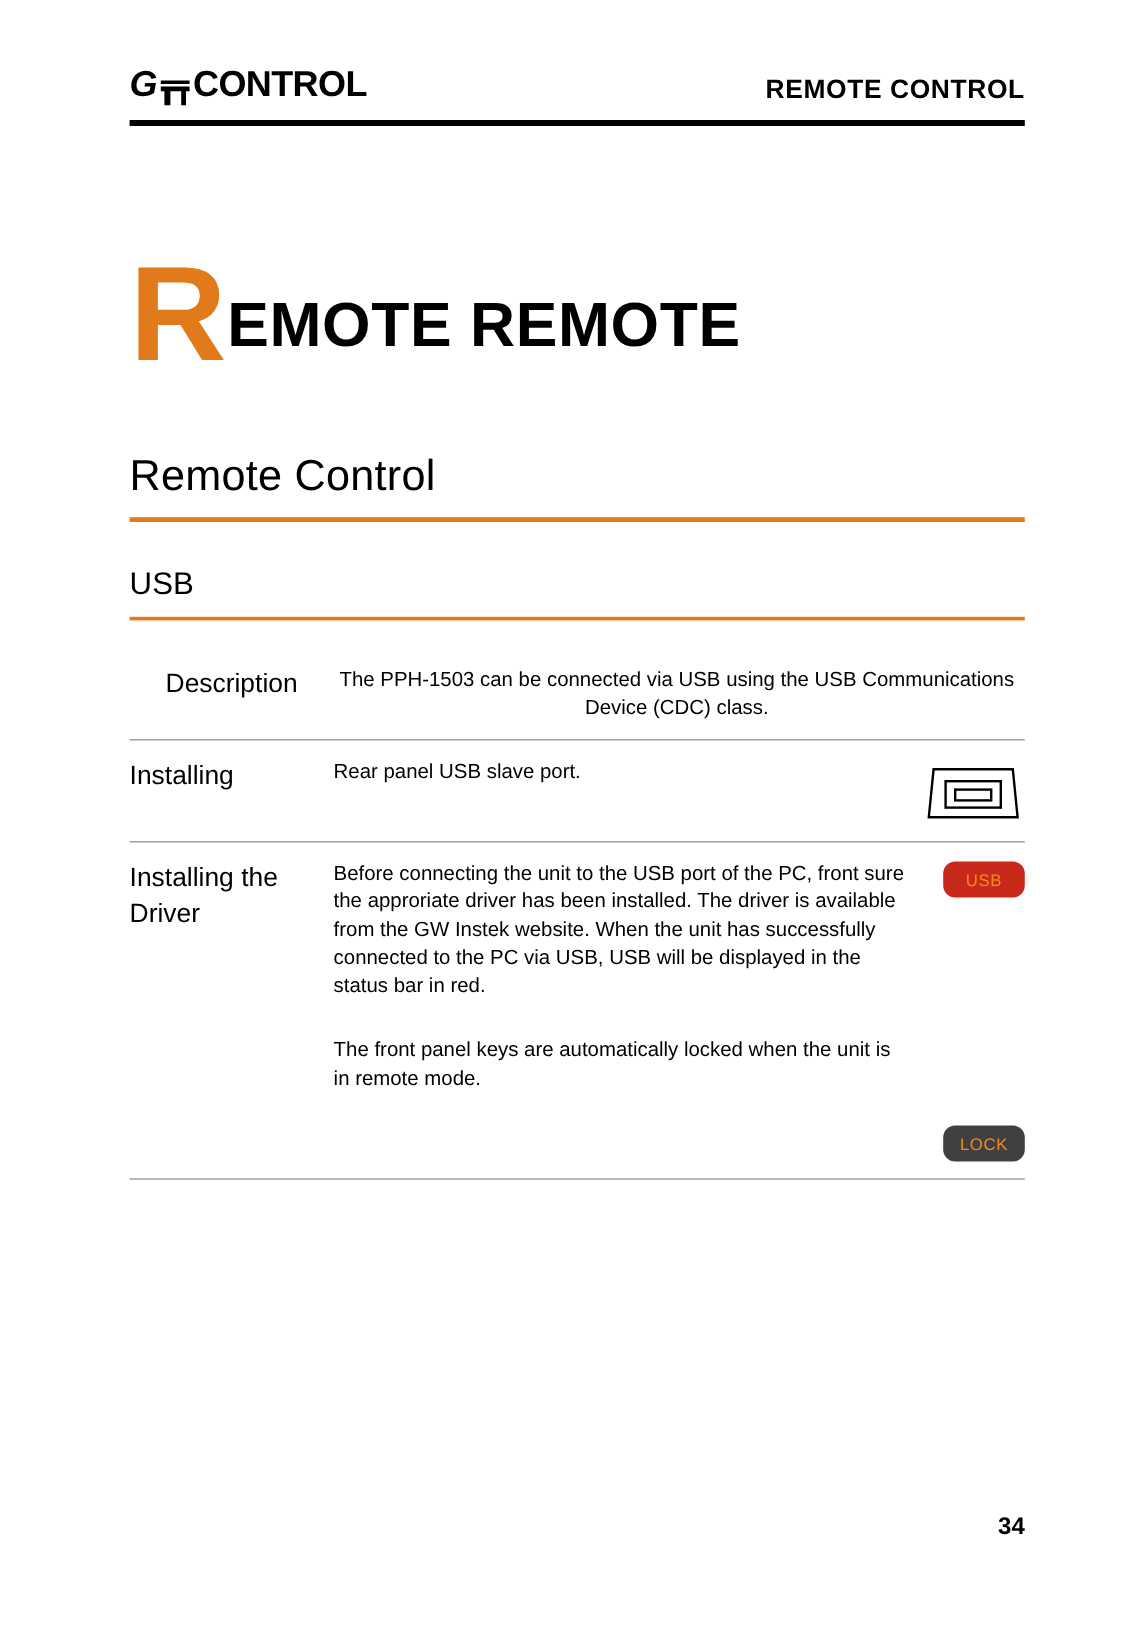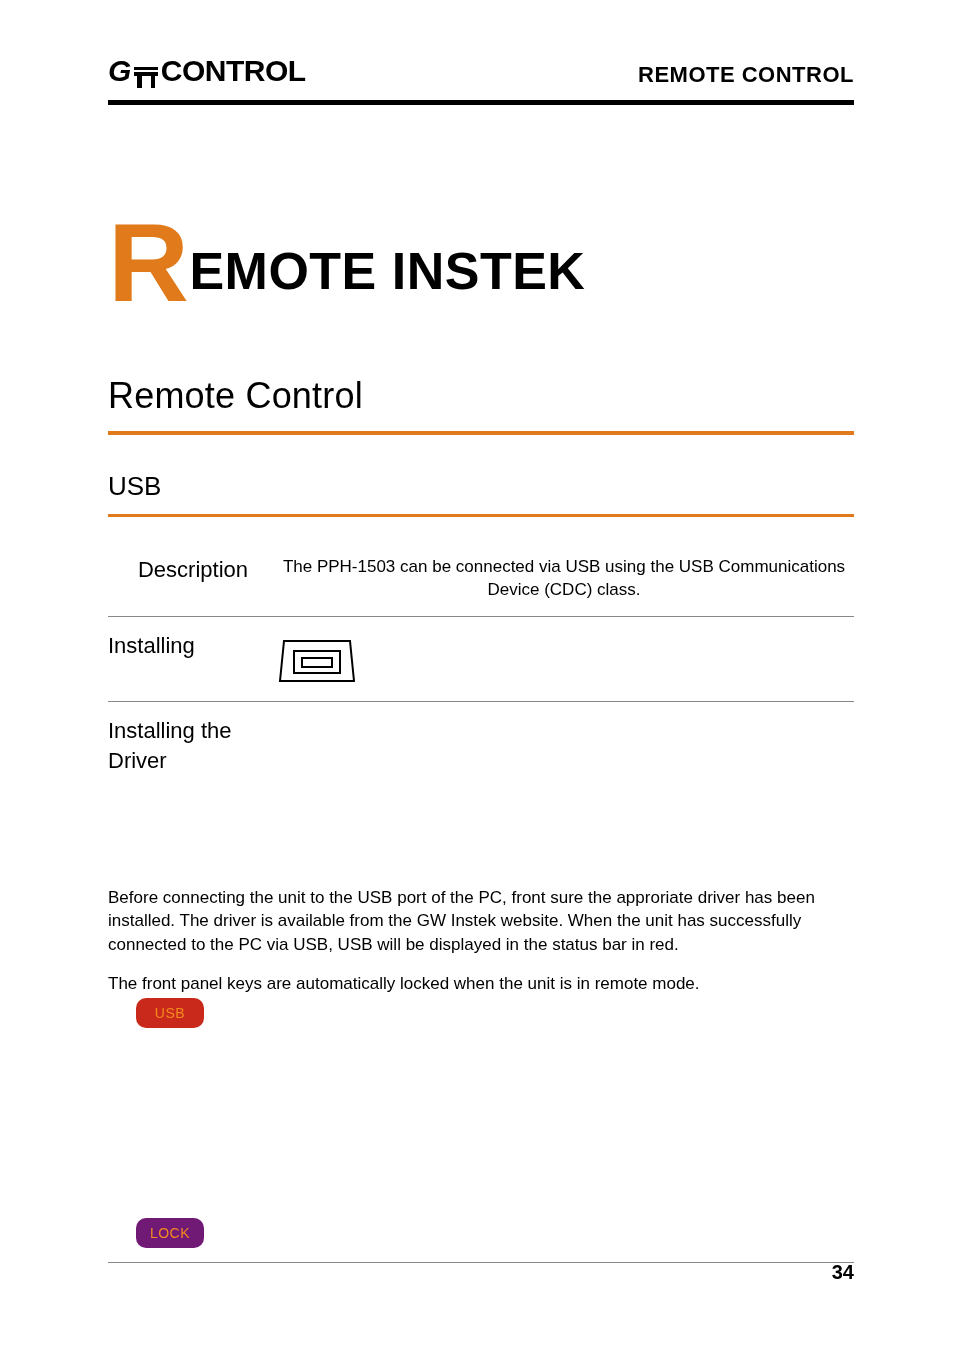--- a/index.html
+++ b/index.html
@@ -13,28 +13,28 @@
   .thick-rule { height: 5px; background: #000; margin-top: 6px; }
   .chapter-title { margin-top: 140px; font-family: "Segoe UI", "Helvetica Neue", Arial, sans-serif; font-weight: 800; font-size: 52px; letter-spacing: 0.5px; line-height: 1; }
   .chapter-title .first-letter { color: #e07a1a; font-size: 112px; font-weight: 800; vertical-align: -12px; line-height: 0; }
   .section-title { margin-top: 78px; font-family: "Segoe UI Light", "Helvetica Neue", Arial, sans-serif; font-weight: 400; font-size: 36px; letter-spacing: 0.2px; }
   .rule-orange-3 { height: 4px; background: #e07a1a; margin-top: 14px; }
   .sub-title { margin-top: 36px; font-family: "Segoe UI", "Helvetica Neue", Arial, sans-serif; font-weight: 400; font-size: 26px; }
   .rule-orange-2 { height: 3px; background: #e07a1a; margin-top: 12px; }
   .tbl { margin-top: 24px; width: 100%; }
   .row { display: flex; align-items: flex-start; padding: 14px 0; border-bottom: 1px solid #888; }
   .row.first { padding-top: 14px; text-align: center; }
-  .row.last { border-bottom: 1px solid #888; flex-direction: column; }
+  .row.last { border-bottom: 1px solid #888; }
   .label-col { width: 170px; flex: 0 0 170px; font-family: "Segoe UI", "Helvetica Neue", Arial, sans-serif; font-weight: 400; font-size: 22px; line-height: 1.35; }
   .body-col { flex: 1; font-family: Liberation Sans, sans-serif; font-size: 17px; line-height: 1.38; padding-right: 4px; }
-  .body-col p + p { margin-top: 16px; }
+  .body-col p + p { margin-top: 30px; }
   .icon-col { width: 96px; flex: 0 0 96px; display: flex; flex-direction: column; align-items: flex-end; gap: 190px; padding-top: 2px; }
   .badge { display: inline-flex; align-items: center; justify-content: center; width: 68px; height: 30px; border-radius: 10px; font-family: Arial, sans-serif; font-size: 14px; font-weight: 400; letter-spacing: 0.5px; color: #f58a1f; }
   .badge.usb { background: #c8291a; }
-  .badge.lock { background: #701a75; }
+  .badge.lock { background: #404040; }
   .usb-port { width: 78px; }
   .page-num { position: absolute; right: 100px; bottom: 70px; font-family: Arial, sans-serif; font-weight: 900; font-size: 20px; }
 </style>
 </head>
 <body>
 
 <div class="page">
 
   <div class="top-row">
     <div class="brand">
@@ -42,41 +42,42 @@
       <svg width="26" height="24" viewBox="0 0 26 24">
         <path d="M4 24 L4 12 L1 12 L1 8 L12 8 L12 12 L9 12 L9 24 Z M14 24 L14 12 L11 12 L11 8 L25 8 L25 12 L22 12 L22 24 L18 24 L18 12 L14 12 Z M1 6 L25 6 L25 3 L1 3 Z" fill="#000"></path>
       </svg>
       <span>CONTROL</span>
     </div>
     <div class="top-label">REMOTE CONTROL</div>
   </div>
   <div class="thick-rule"></div>
 
   <h1 class="chapter-title">
-    <span class="first-letter">R</span><span>EMOTE INSTEK</span>
+    <span class="first-letter">R</span><span>EMOTE REMOTE</span>
   </h1>
 
   <h2 class="section-title">Remote Control</h2>
   <div class="rule-orange-3"></div>
 
   <h3 class="sub-title">USB</h3>
   <div class="rule-orange-2"></div>
 
   <div class="tbl">
 
     <div class="row first">
       <div class="label-col">Description</div>
       <div class="body-col">
         <p>The PPH-1503 can be connected via USB using the USB Communications Device (CDC) class.</p>
       </div>
     </div>
 
     <div class="row">
       <div class="label-col">Installing</div>
       <div class="body-col" style="display:flex; justify-content:space-between; align-items:flex-start;">
+        <p>Rear panel USB slave port.</p>
         <svg class="usb-port" width="78" height="56" viewBox="0 0 78 56">
           <path d="M6 10 L72 10 L76 50 L2 50 Z" fill="none" stroke="#000" stroke-width="2"></path>
           <rect x="16" y="20" width="46" height="22" fill="none" stroke="#000" stroke-width="2"></rect>
           <rect x="24" y="27" width="30" height="9" fill="none" stroke="#000" stroke-width="2"></rect>
         </svg>
       </div>
     </div>
 
     <div class="row last">
       <div class="label-col">Installing the Driver</div>

